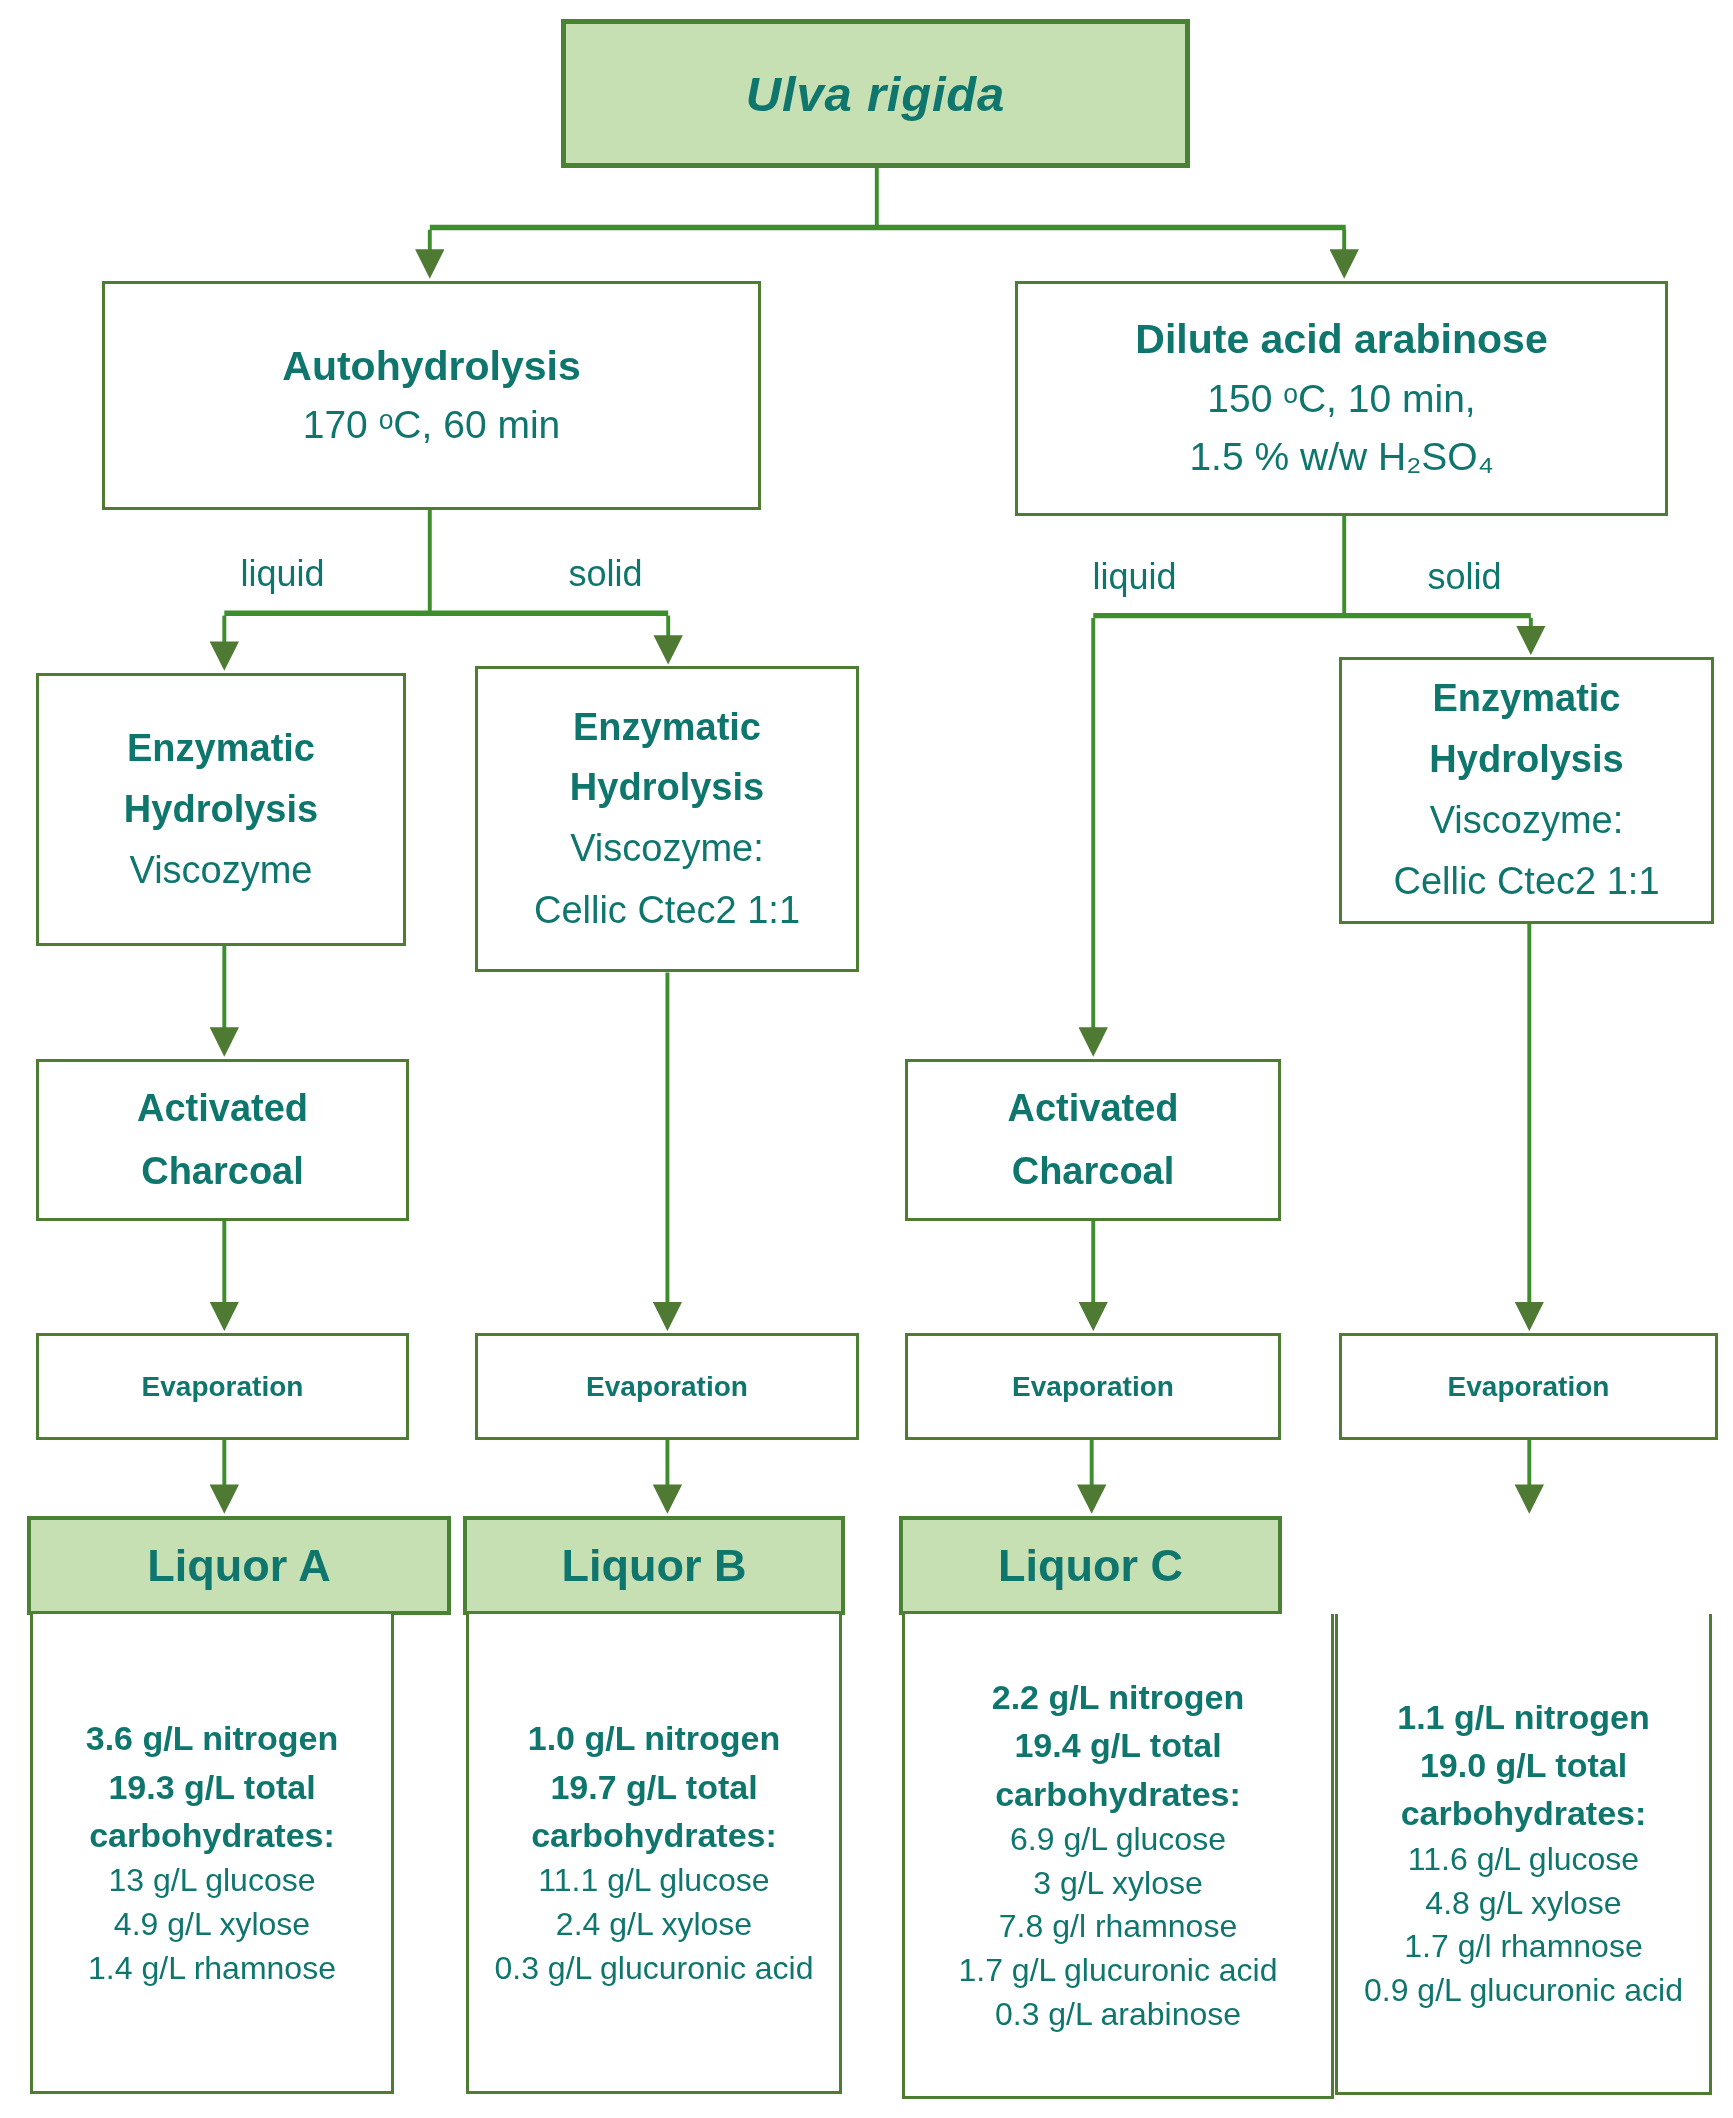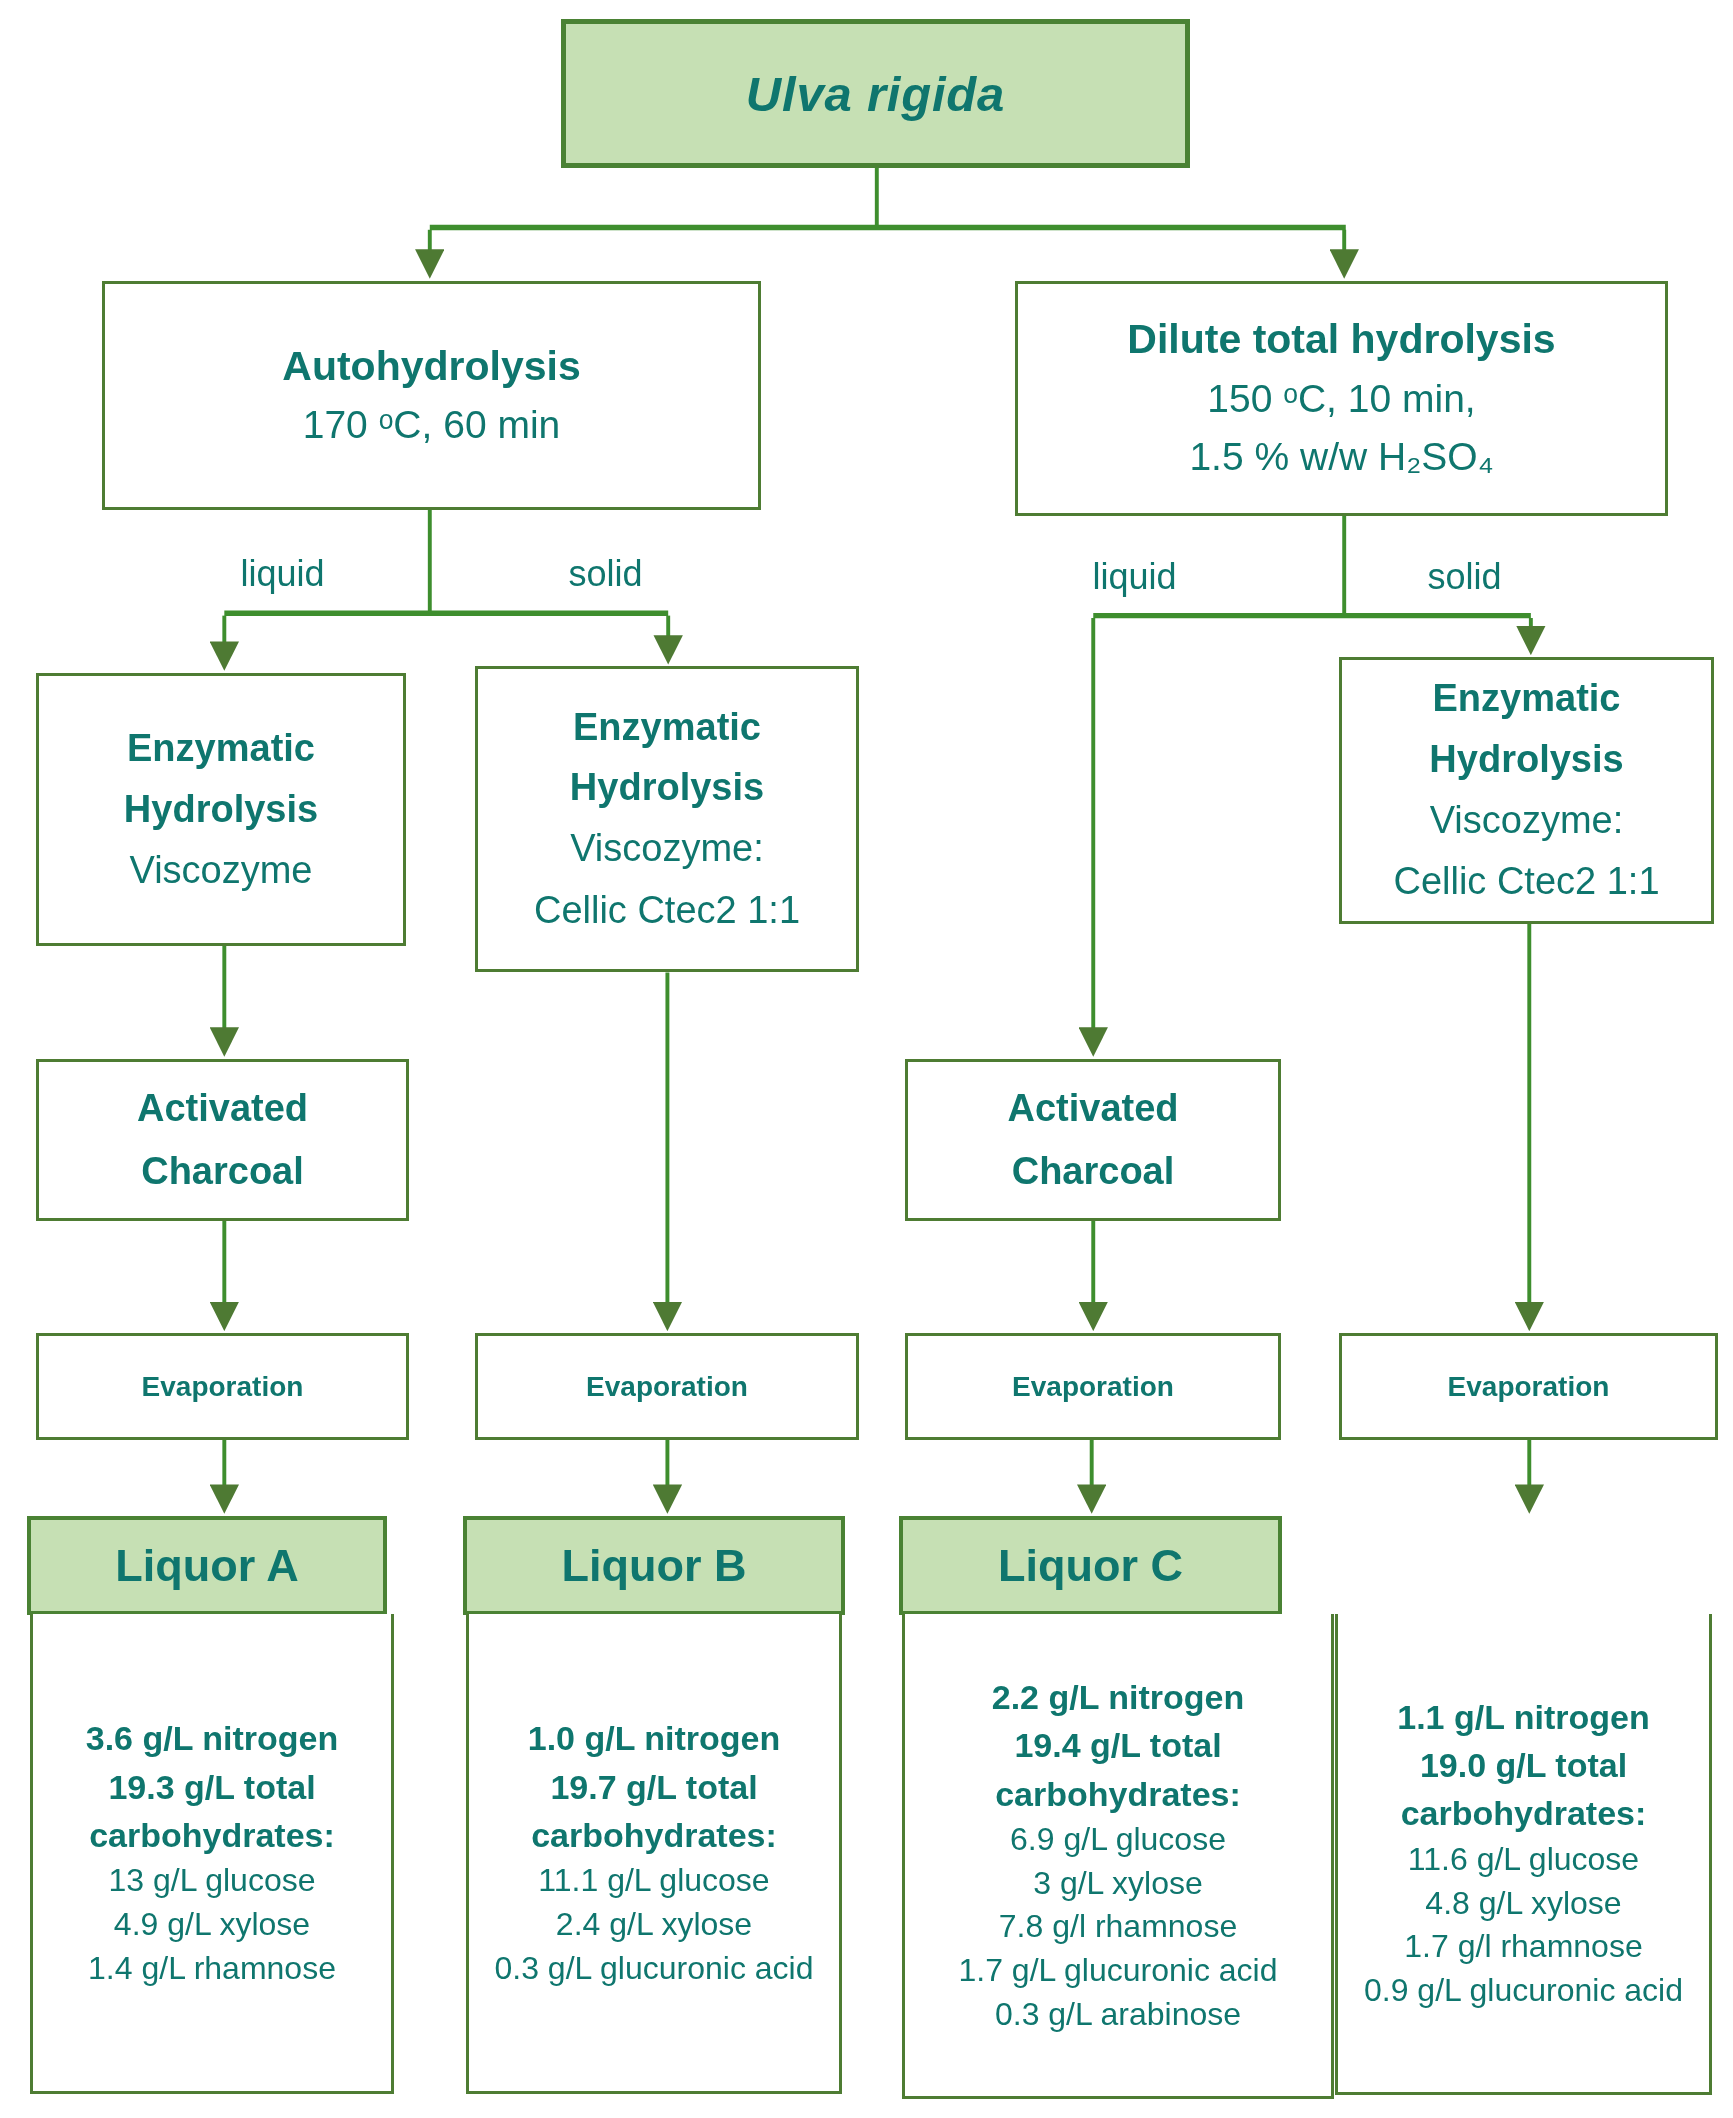--- a/index.html
+++ b/index.html
@@ -104,21 +104,21 @@
   </div>
 
   <div class="node" style="left:102px;top:281px;width:659px;height:229px;">
     <div class="proc-title">Autohydrolysis</div>
     <div class="proc-sub">
         <div>170 ᵒC, 60 min</div>
       </div>
   </div>
 
   <div class="node" style="left:1015px;top:281px;width:653px;height:235px;">
-    <div class="proc-title">Dilute total hydrolysis</div>
+    <div class="proc-title">Dilute acid arabinose</div>
     <div class="proc-sub">
         <div>150 ᵒC, 10 min,</div>
         <div>1.5 % w/w H₂SO₄</div>
       </div>
   </div>
 
   <div class="branch-label" style="left:212px;top:554px;">liquid</div>
   <div class="branch-label" style="left:535px;top:554px;">solid</div>
   <div class="branch-label" style="left:1064px;top:557px;">liquid</div>
   <div class="branch-label" style="left:1394px;top:557px;">solid</div>
@@ -175,21 +175,21 @@
   <div class="node" style="left:475px;top:1333px;width:384px;height:107px;">
     <div class="evap-title">Evaporation</div>
   </div>
   <div class="node" style="left:905px;top:1333px;width:376px;height:107px;">
     <div class="evap-title">Evaporation</div>
   </div>
   <div class="node" style="left:1339px;top:1333px;width:379px;height:107px;">
     <div class="evap-title">Evaporation</div>
   </div>
 
-  <div class="liq-header" style="left:27px;top:1516px;width:360px;height:99px;">
+  <div class="liq-header" style="left:27px;top:1516px;width:424px;height:99px;">
     <span>Liquor A</span>
   </div>
   <div class="liq-body" style="left:30px;top:1614px;width:364px;height:480px;">
     <div class="liq-bold">
         <div>3.6 g/L nitrogen</div>
         <div>19.3 g/L total</div>
         <div>carbohydrates:</div>
       </div>
     <div class="liq-detail">
         <div>13 g/L glucose</div>

